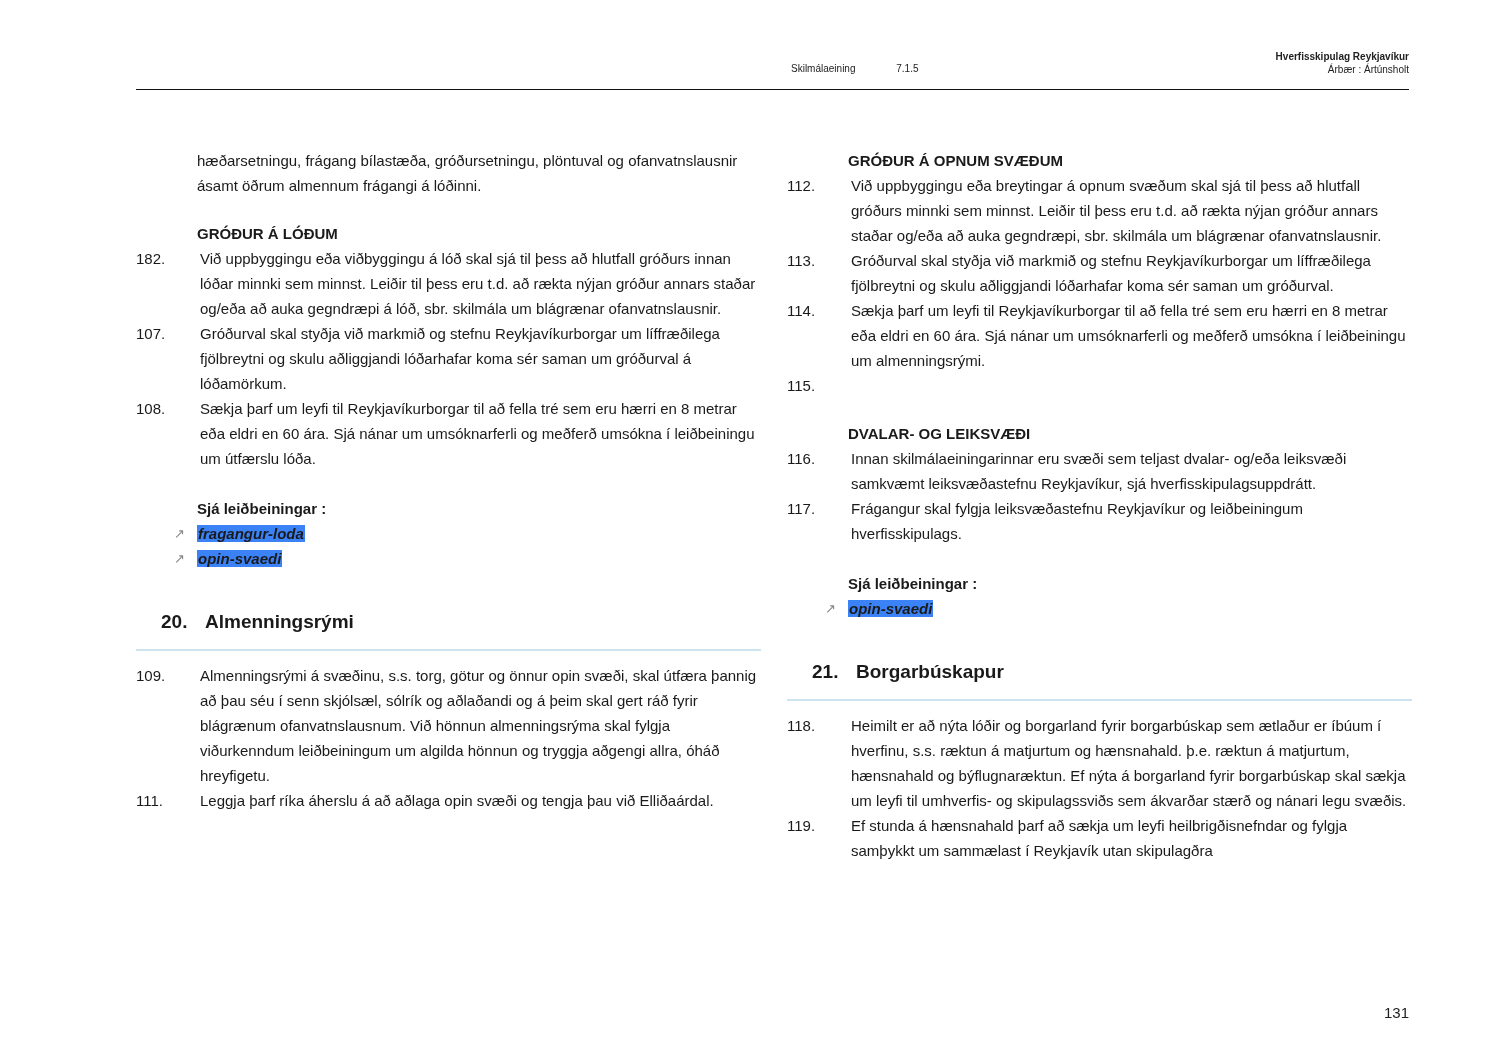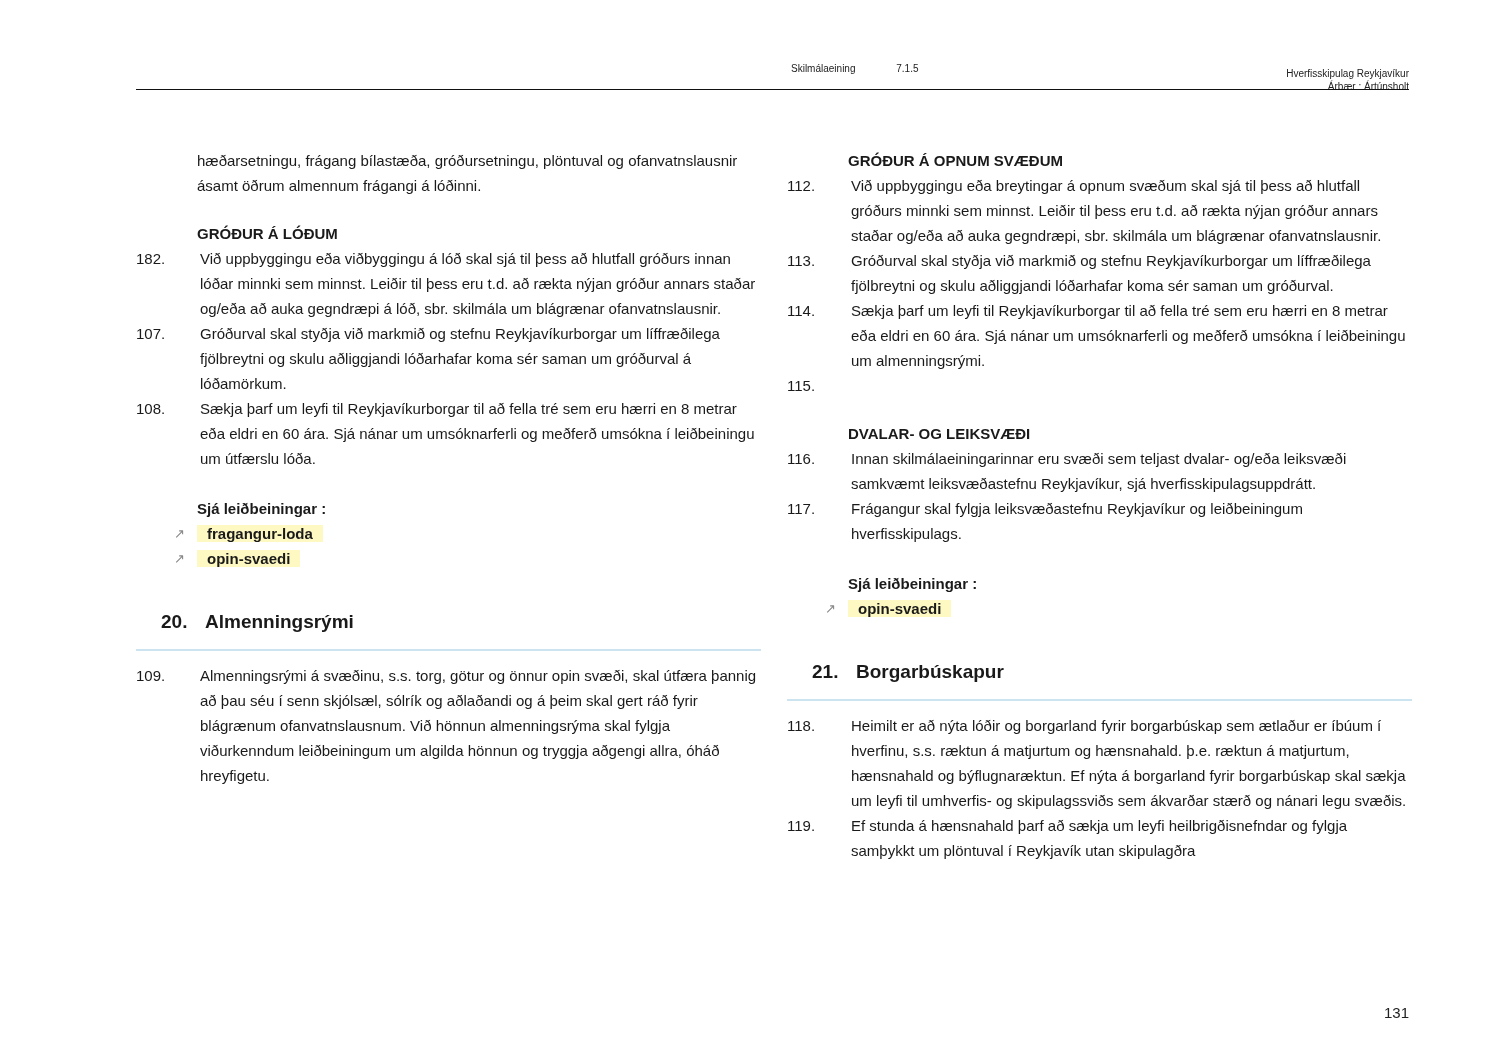--- a/index.html
+++ b/index.html
@@ -2,36 +2,36 @@
 <html><head>
 <meta charset="utf-8">
 <style>
   html, body { margin:0; padding:0; background:#ffffff; }
   body { width:1500px; height:1061px; position:relative; overflow:hidden;
          font-family:"Liberation Sans", sans-serif; color:#1a1a1a; }
   .hdr-left { position:absolute; top:63px; left:791px; font-size:10px; color:#222; }
   .hdr-left span { display:inline-block; }
   .hdr-left .num { margin-left:38px; }
   .hdr-right { position:absolute; top:50px; right:91px; text-align:right; font-size:10px; line-height:13px; color:#222; }
-  .hdr-right .t { font-weight:normal;margin-top:17px; }
+  .hdr-right .t { font-weight:bold; }
   .hdr-rule { position:absolute; top:89px; left:136px; width:1273px; height:1px; background:#111; }
 
   .col { position:absolute; top:148px; width:625px; font-size:15px; line-height:25px; }
   .col.left { left:136px; }
   .col.right { left:787px; }
 
   .para { padding-left:61px; }
   .item { position:relative; padding-left:64px; }
   .item .n { position:absolute; left:0; top:0; width:60px; }
   .sub { font-weight:bold; padding-left:61px; margin-top:23px; }
   .gap { height:25px; }
   .see { font-weight:bold; padding-left:61px; }
   .link { position:relative; padding-left:61px; font-weight:bold; }
   .link .arrow { position:absolute; left:38px; top:0; color:#888; font-weight:normal; font-size:13px; }
-  .link .lbl { background:#fef9c3; padding:0 10px; }
+  .link .lbl { background:#3b82f6; padding:0 1px;font-style:italic; }
 
   .sec { font-size:19px; font-weight:bold; line-height:25px; padding-left:25px; margin-top:38px; }
   .sec .sn { display:inline-block; width:44px; }
   .sec-rule { height:2px; background:#cbe4ef; margin-top:15px; margin-bottom:12px; }
 
   .pgno { position:absolute; top:1004px; right:91px; font-size:15px; color:#222; }
 </style>
 </head>
 <body>
 
@@ -77,20 +77,24 @@
 
   <div class="sec">
     <span class="sn">20.</span><span>Almenningsrými</span>
   </div>
   <div class="sec-rule"></div>
 
   <div class="item">
     <span class="n">109.</span>
     <div>Almenningsrými á svæðinu, s.s. torg, götur og önnur opin svæði, skal útfæra þannig að þau séu í senn skjólsæl, sólrík og aðlaðandi og á þeim skal gert ráð fyrir blágrænum ofanvatnslausnum. Við hönnun almenningsrýma skal fylgja viðurkenndum leiðbeiningum um algilda hönnun og tryggja aðgengi allra, óháð hreyfigetu.</div>
   </div>
+  <div class="item">
+    <span class="n">111.</span>
+    <div>Leggja þarf ríka áherslu á að aðlaga opin svæði og tengja þau við Elliðaárdal.</div>
+  </div>
 </div>
 
 <div class="col right">
   <div class="sub" style="margin-top:0">GRÓÐUR Á OPNUM SVÆÐUM</div>
 
   <div class="item">
     <span class="n">112.</span>
     <div>Við uppbyggingu eða breytingar á opnum svæðum skal sjá til þess að hlutfall gróðurs minnki sem minnst. Leiðir til þess eru t.d. að rækta nýjan gróður annars staðar og/eða að auka gegndræpi, sbr. skilmála um blágrænar ofanvatnslausnir.</div>
   </div>
   <div class="item">
@@ -127,17 +131,17 @@
     <span class="sn">21.</span><span>Borgarbúskapur</span>
   </div>
   <div class="sec-rule"></div>
 
   <div class="item">
     <span class="n">118.</span>
     <div>Heimilt er að nýta lóðir og borgarland fyrir borgarbúskap sem ætlaður er íbúum í hverfinu, s.s. ræktun á matjurtum og hænsnahald. þ.e. ræktun á matjurtum, hænsnahald og býflugnaræktun. Ef nýta á borgarland fyrir borgarbúskap skal sækja um leyfi til umhverfis- og skipulagssviðs sem ákvarðar stærð og nánari legu svæðis.</div>
   </div>
   <div class="item">
     <span class="n">119.</span>
-    <div>Ef stunda á hænsnahald þarf að sækja um leyfi heilbrigðisnefndar og fylgja samþykkt um plöntuval í Reykjavík utan skipulagðra</div>
+    <div>Ef stunda á hænsnahald þarf að sækja um leyfi heilbrigðisnefndar og fylgja samþykkt um sammælast í Reykjavík utan skipulagðra</div>
   </div>
 </div>
 
 <div class="pgno">131</div>
 
 </body></html>

